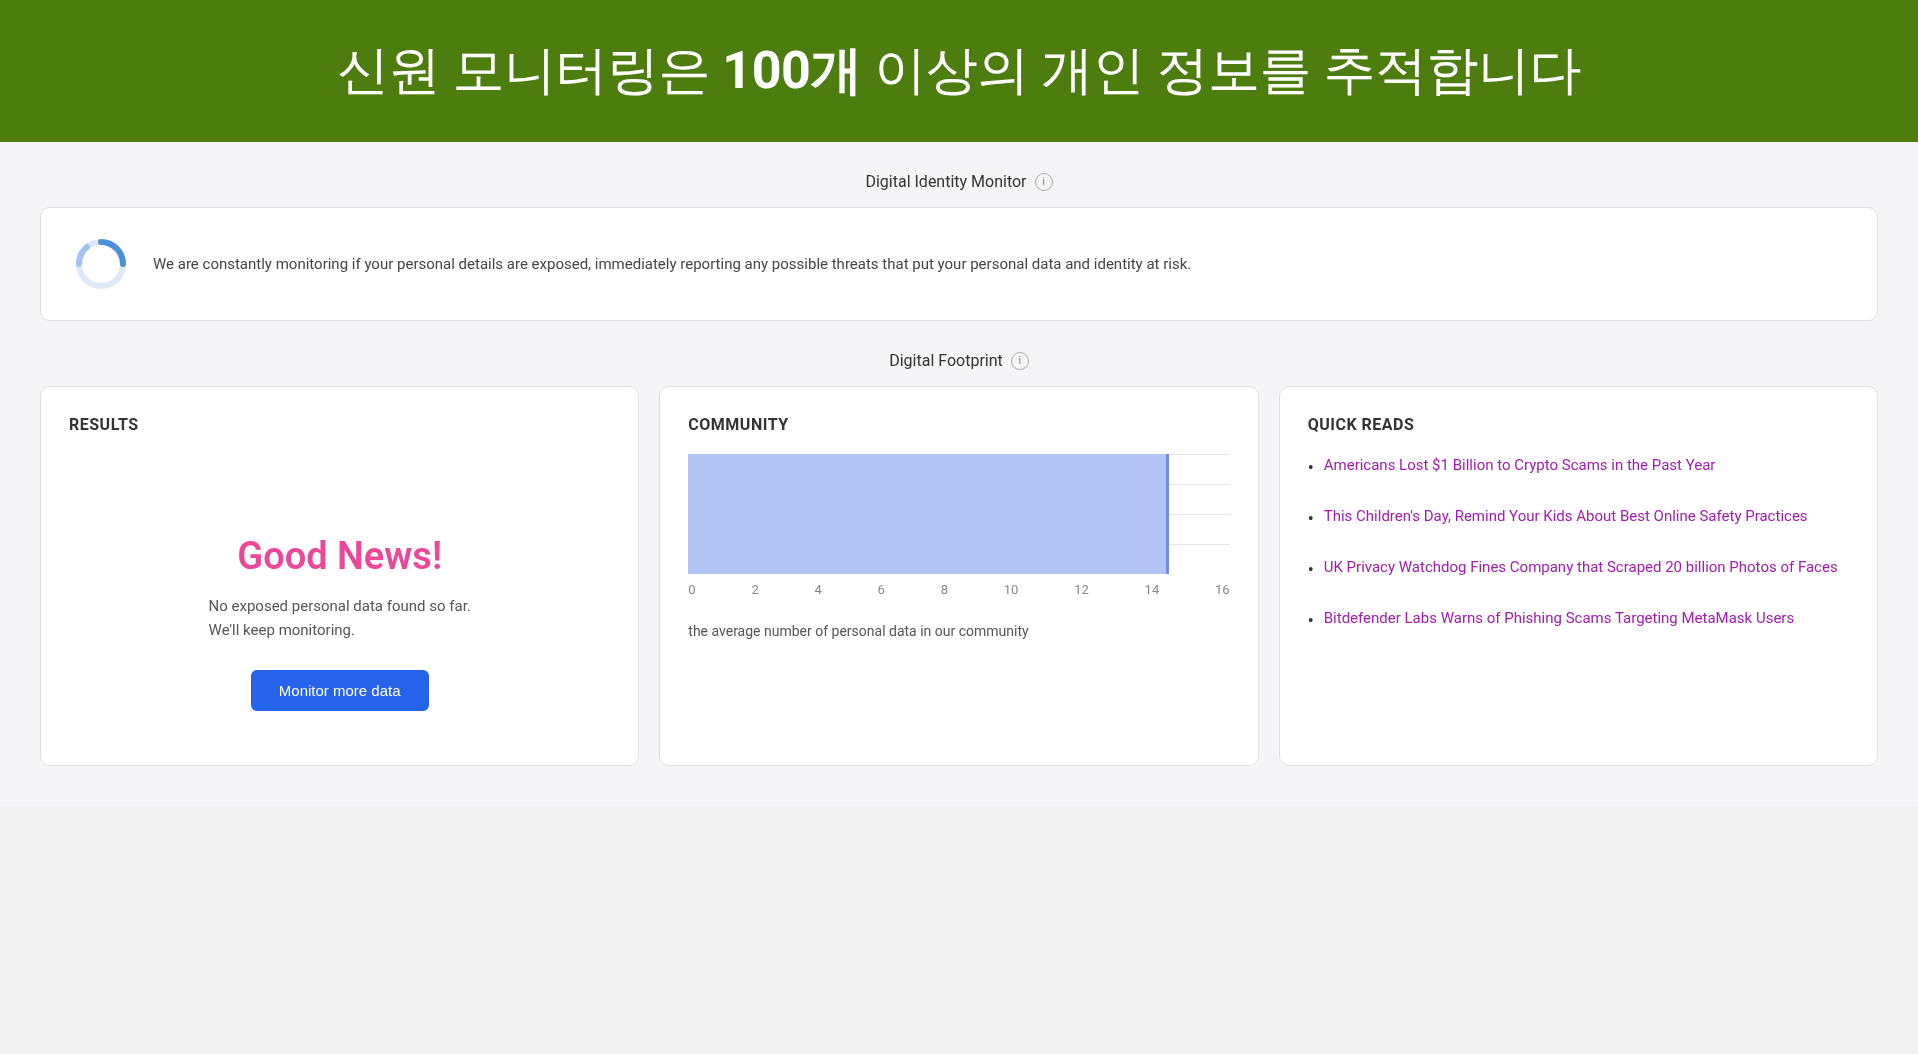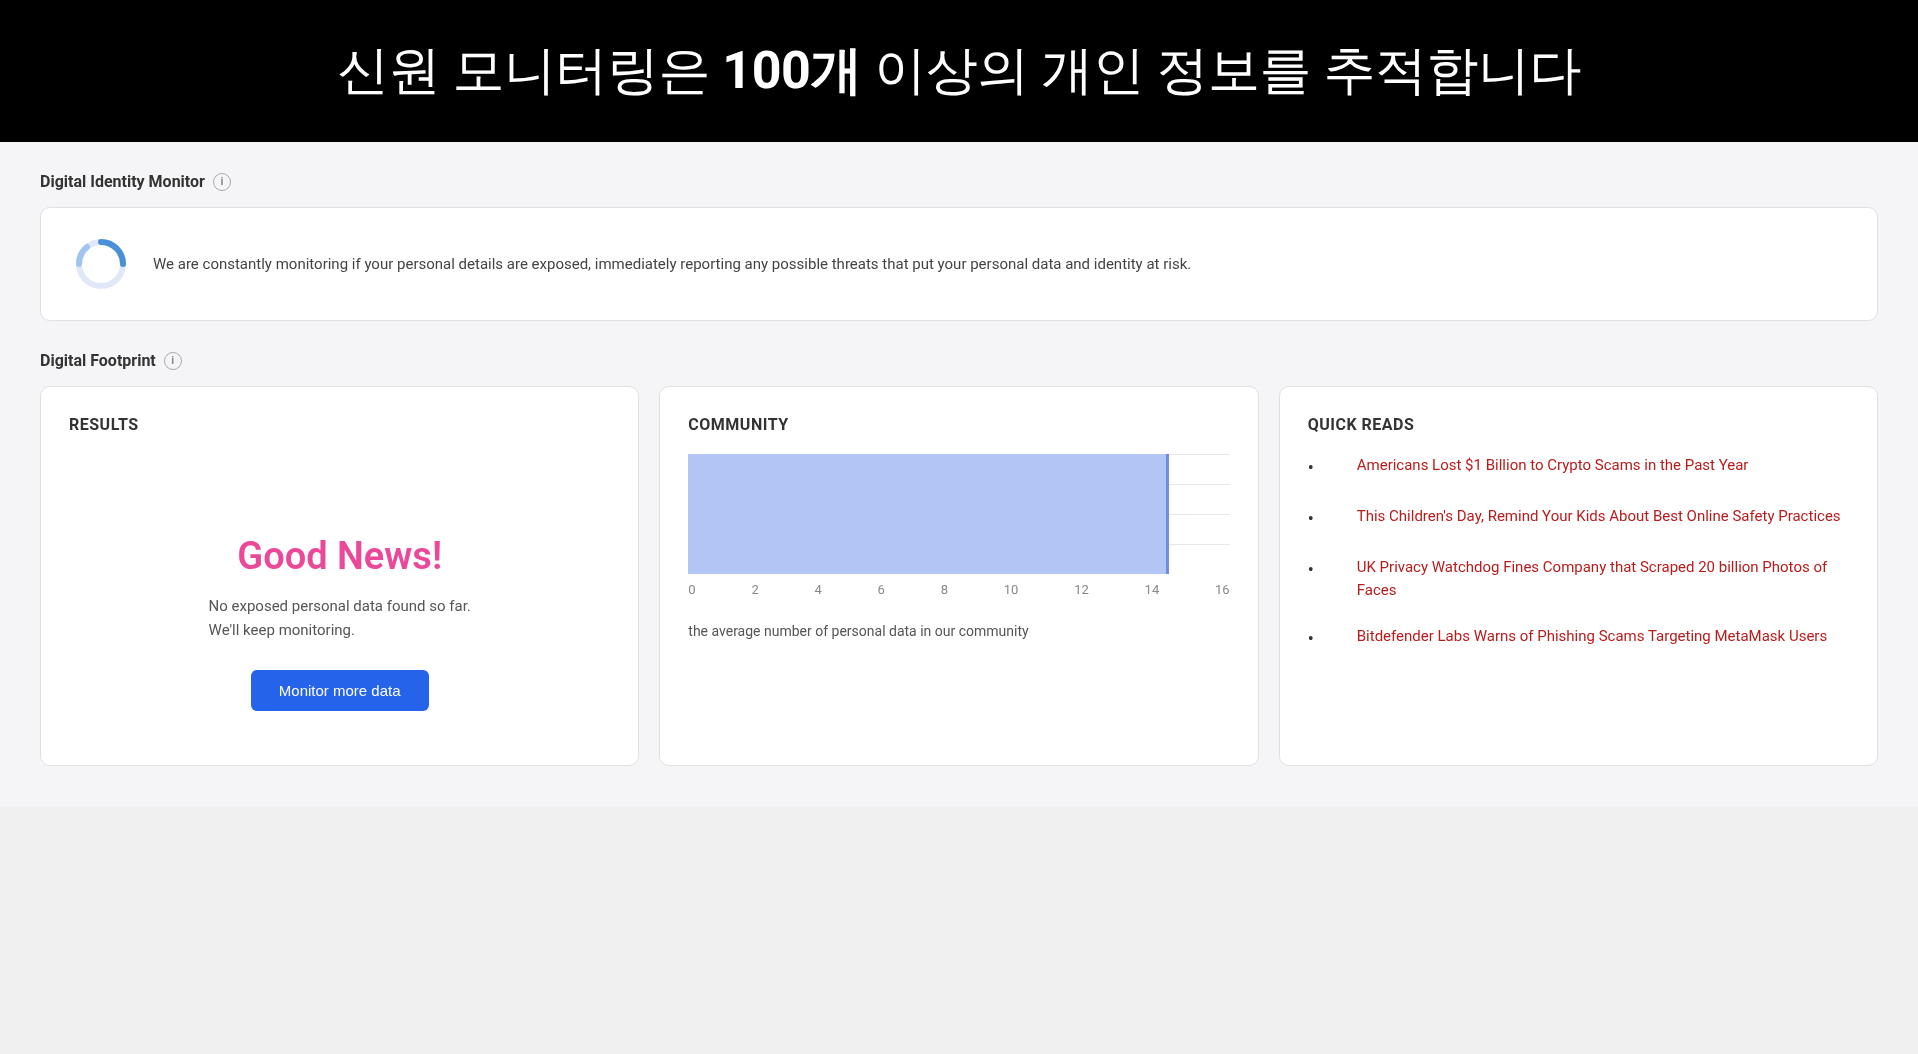--- a/index.html
+++ b/index.html
@@ -4,46 +4,47 @@
   <style>
     * { box-sizing: border-box; margin: 0; padding: 0; }
     body {
       font-family: -apple-system, BlinkMacSystemFont, 'Segoe UI', Roboto, sans-serif;
       background: #f0f0f0;
       min-height: 1054px;
       width: 1918px;
     }
 
     .hero-banner {
-      background: #000000;
+      background: #4d7c0f;
       color: white;
       text-align: center;
       padding: 36px 60px;
       font-size: 52px;
       font-weight: 400;
       letter-spacing: -0.5px;
       margin-bottom: 0;
     }
     .hero-banner strong {
       font-weight: 700;
     }
 
     .main-content {
       background: #f5f5f7;
       padding: 30px 40px 40px 40px;
     }
 
     .section-title {
       font-size: 16px;
-      font-weight: 700;
+      font-weight: 400;
       color: #333;
       margin-bottom: 16px;
       display: flex;
       align-items: center;
       gap: 8px;
+      justify-content: center;
     }
 
     .info-icon {
       width: 18px;
       height: 18px;
       border: 1.5px solid #aaa;
       border-radius: 50%;
       display: inline-flex;
       align-items: center;
       justify-content: center;
@@ -211,24 +212,23 @@
 
     .bullet {
       flex-shrink: 0;
       font-size: 18px;
       color: #333;
       margin-top: 0px;
       line-height: 1.5;
     }
 
     .quick-reads-list li a {
-      color: #b91c1c;
+      color: #a21caf;
       text-decoration: none;
       cursor: pointer;
-      margin-left: 33px;
     }
   </style>
 </head>
 <body>
 
 <div class="hero-banner">
   <span>
     <span>신원 모니터링은 </span><strong>100개</strong><span> 이상의 개인 정보를 추적합니다</span>
   </span>
 </div>

